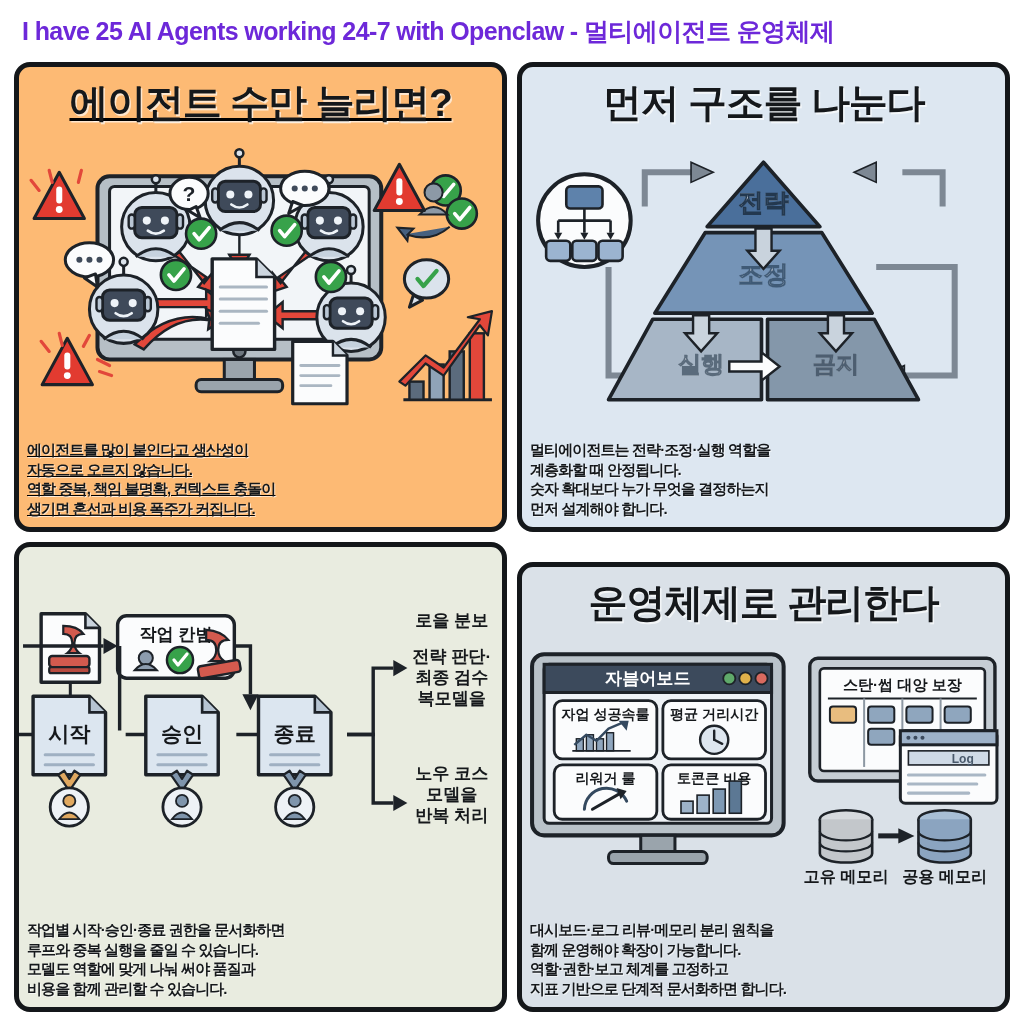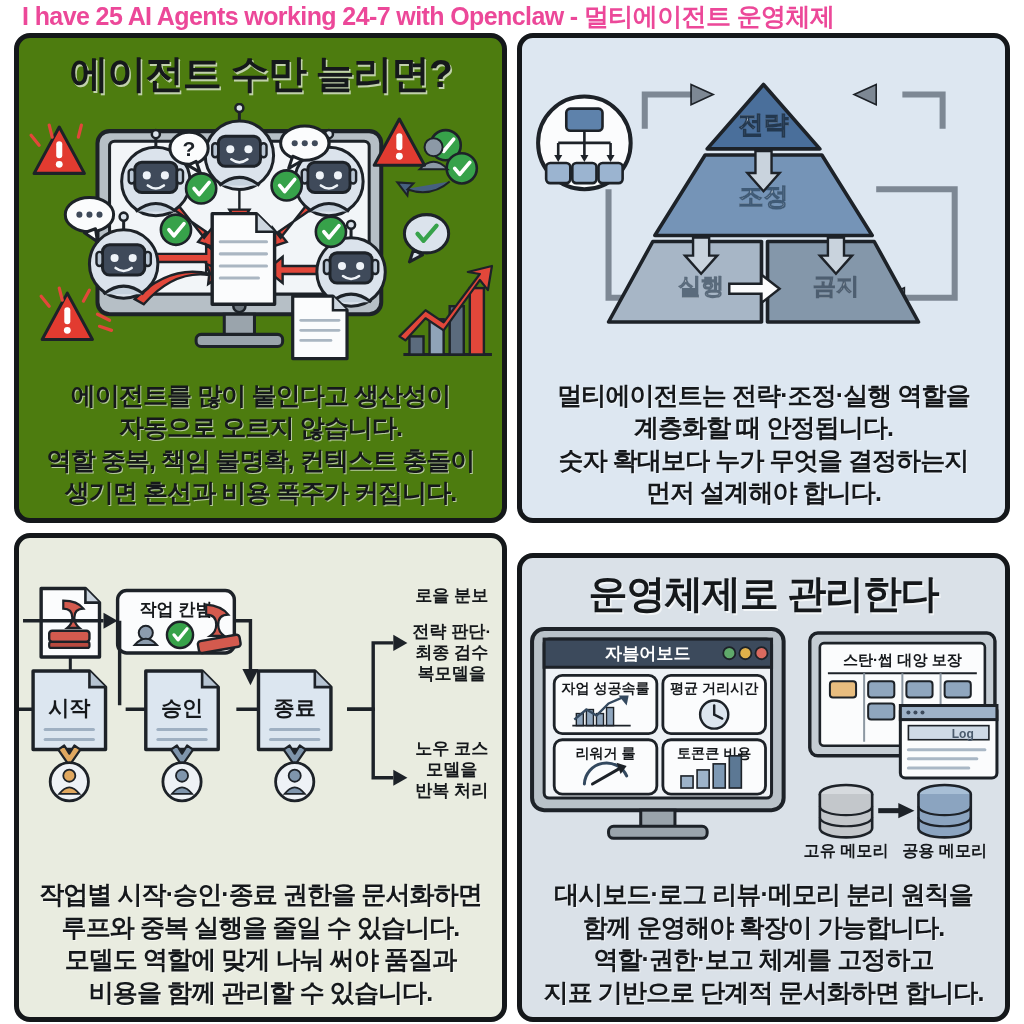--- a/index.html
+++ b/index.html
@@ -9,57 +9,57 @@
     font-family: "Liberation Sans", "DejaVu Sans", sans-serif;
     overflow: hidden;
   }
   .page { width: 1024px; height: 1024px; display: flex; flex-direction: column; }
 
   .title {
     height: 62px;
     display: flex; align-items: center;
     padding-left: 22px;
     font-size: 25px; font-weight: bold; letter-spacing: -0.6px;
-    color: #ec4899; white-space: nowrap;
+    color: #6d28d9; white-space: nowrap;
   }
 
   .grid {
     flex: 1;
     display: grid;
     grid-template-columns: 1fr 1fr;
     grid-template-rows: 1fr 1fr;
     gap: 10px;
     padding: 0 14px 12px 14px;
   }
 
   .panel {
     border: 5px solid #14171a;
     border-radius: 16px;
     position: relative;
     overflow: hidden;
     display: flex; flex-direction: column;
   }
-  .p1 { background: #4d7c0f; }
+  .p1 { background: #fdba74; text-decoration: underline; }
   .p2 { background: #dde7f1; }
   .p3 { background: #e9ece0; }
   .p4 { background: #dae1e8; margin-top: 20px; }
 
   .p-head {
     text-align: center;
     font-size: 39px; font-weight: bold;
     letter-spacing: -1.2px;
     color: #15181b;
     padding: 9px 4px 2px 4px;
     text-shadow: 1.5px 1.5px 0 rgba(255,255,255,.65);
     white-space: nowrap;
   }
   .p-art { flex: 1; position: relative; }
   .p-body {
-    text-align: center;
-    font-size: 25px; font-weight: bold; line-height: 1.30;
+    text-align: left;
+    font-size: 15px; font-weight: bold; line-height: 1.30;
     letter-spacing: -0.9px;
     color: #15181b;
     padding: 4px 8px 9px 8px;
     text-shadow: 1px 1px 0 rgba(255,255,255,.6);
     white-space: pre-line;
   }
 
   svg { display: block; width: 100%; height: 100%; }
   .lbl { font-family: "Liberation Sans", sans-serif; font-weight: bold; }
 </style>
@@ -238,20 +238,21 @@
           </g>
         </svg>
       </div>
       <div class="p-body">에이전트를 많이 붙인다고 생산성이
 자동으로 오르지 않습니다.
 역할 중복, 책임 불명확, 컨텍스트 충돌이
 생기면 혼선과 비용 폭주가 커집니다.</div>
     </div>
 
     <div class="panel p2">
+      <div class="p-head">먼저 구조를 나눈다</div>
       <div class="p-art">
         <svg viewBox="0 0 480 250" preserveAspectRatio="xMidYMid meet">
 
           <g>
             <circle cx="62" cy="62" r="46" fill="#fbfcfd" stroke="#1d2228" stroke-width="4"></circle>
             <rect x="44" y="28" width="36" height="22" rx="4" fill="#5e82ab" stroke="#1d2228" stroke-width="2.6"></rect>
             <line x1="62" y1="50" x2="62" y2="62" stroke="#1d2228" stroke-width="2.6"></line>
             <line x1="36" y1="62" x2="88" y2="62" stroke="#1d2228" stroke-width="2.6"></line>
             <g stroke="#1d2228" stroke-width="2.6">
               <line x1="36" y1="62" x2="36" y2="74"></line>

